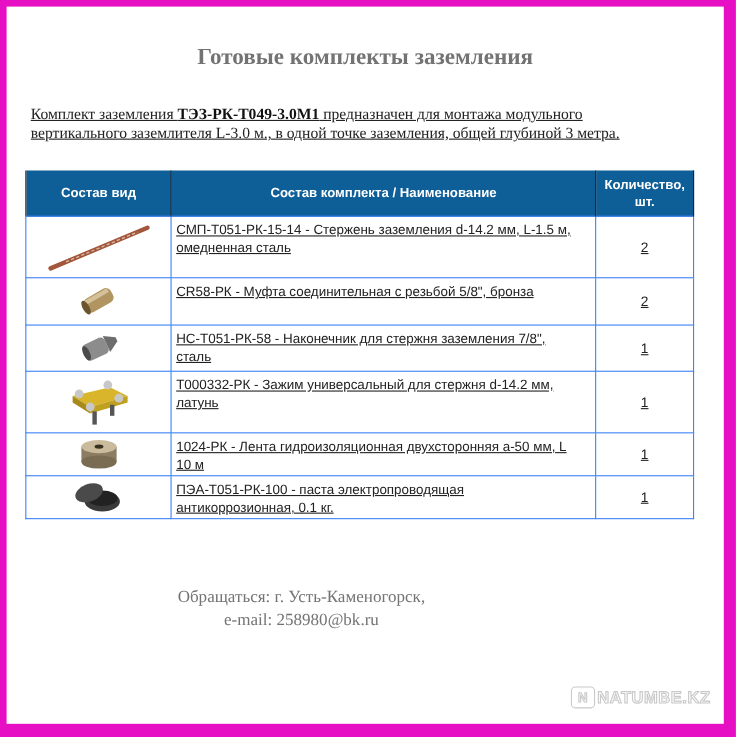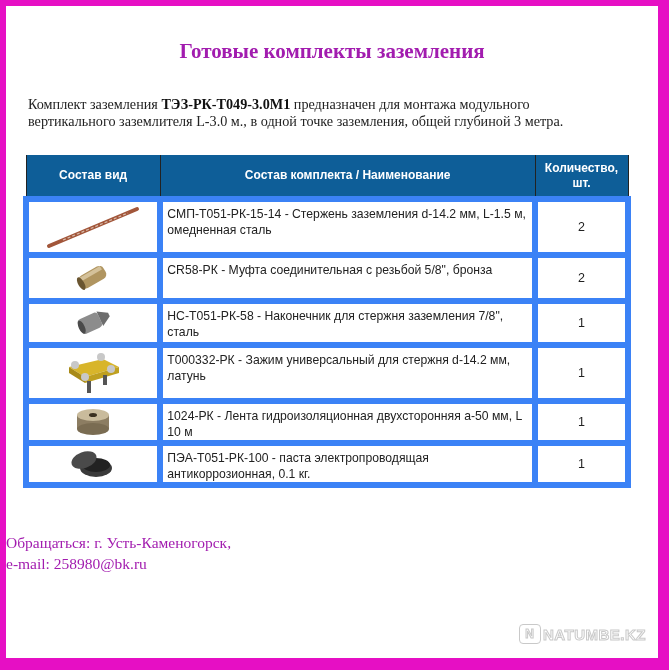--- a/index.html
+++ b/index.html
@@ -15,31 +15,32 @@
     width: 652px; height: 652px;
     background: #ffffff;
   }
   .title {
     position: absolute;
     left: 0; top: 33px; width: 652px;
     text-align: center;
     font-family: "Liberation Serif", serif;
     font-weight: bold;
     font-size: 21px;
-    color: #a21caf;
+    color: #737373;
     margin: 0;
   }
   .intro {
     position: absolute;
     left: 22px; top: 90px; width: 610px;
     font-family: "Liberation Serif", serif;
     font-size: 14.2px;
     line-height: 17px;
     color: #222;
     margin: 0;
+    text-decoration: underline;
   }
   .intro b { color: #111; }
   table.kit {
     position: absolute;
     left: 17px; top: 149px;
     width: 608px;
     border-collapse: collapse;
     font-family: "Liberation Sans", sans-serif;
     font-size: 12.2px;
     color: #222;
@@ -51,34 +52,36 @@
     font-size: 12px;
     height: 41px;
     padding: 0 4px;
     border-left: 1px solid #222;
     border-right: 1px solid #222;
     text-align: center;
     vertical-align: middle;
     line-height: 15px;
   }
   table.kit td {
-    border: 6px solid #3b82f6;
+    border: 1px solid #3b82f6;
     vertical-align: top;
     padding: 0;
+    text-decoration: underline;
   }
   td.img-cell { width: 131px; text-align: center; vertical-align: middle !important; }
   td.name-cell { width: 384px; padding: 4px 4px 0 4px !important; line-height: 16px; }
   td.qty-cell { width: 88px; text-align: center; vertical-align: middle !important; font-size: 12.5px; }
   .contact {
     position: absolute;
     left: 0; top: 526px; width: 536px;
+    text-align: center;
     font-family: "Liberation Serif", serif;
     font-size: 15.5px;
     line-height: 21px;
-    color: #a21caf;
+    color: #737373;
   }
   .watermark {
     position: absolute;
     right: 12px; bottom: 14px;
     font-family: "Liberation Sans", sans-serif;
     font-weight: bold;
     font-size: 15px;
     color: #ffffff;
     -webkit-text-stroke: 1px #c9c9c9;
     letter-spacing: 0.5px;

